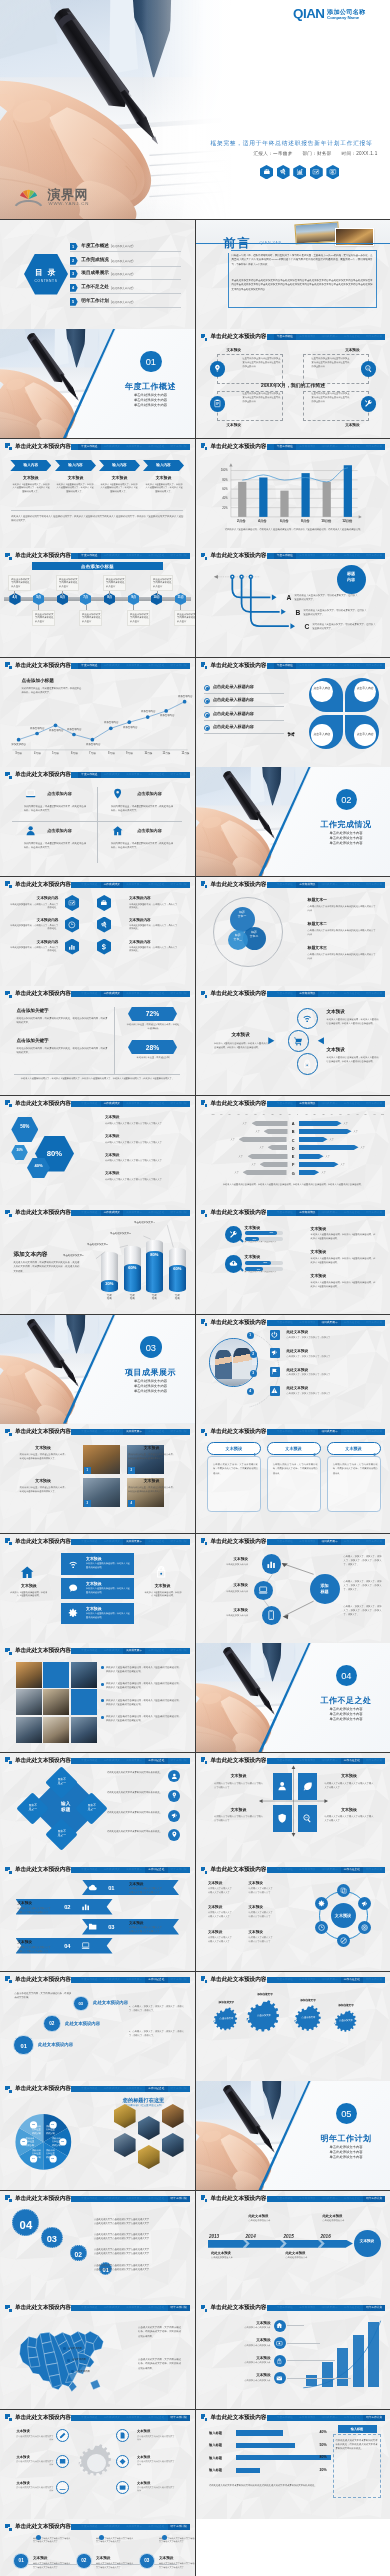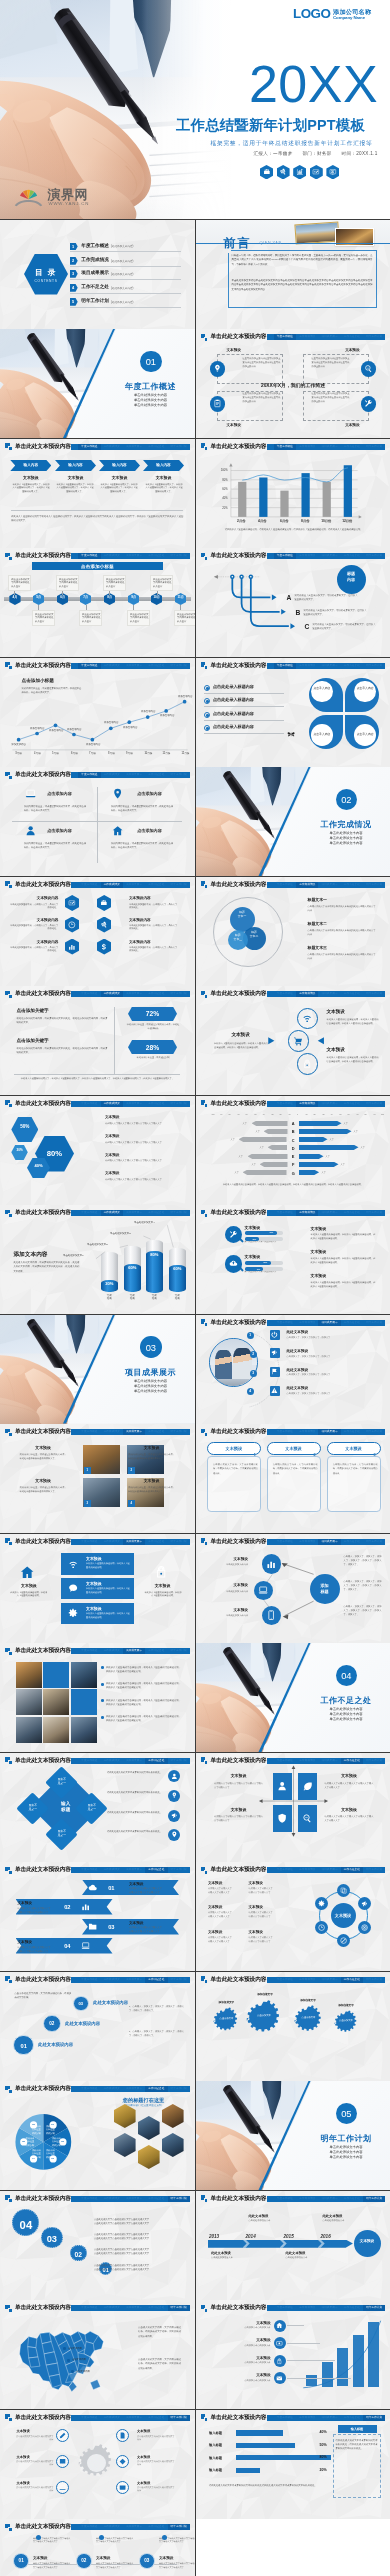--- a/index.html
+++ b/index.html
@@ -453,28 +453,26 @@
 
 <path d="M-120 314 C-50 308 40 324 104 354 C150 376 164 402 150 424 C128 452 30 458 -52 444 C-100 436 -136 414 -148 392 Z" fill="url(#pgSkin2)"></path>
 <path d="M-40 344 C30 346 104 362 148 386" fill="none" stroke="#cd9474" stroke-width="2.2" opacity=".3"></path>
 
 <path d="M-170 152 C-96 158 -28 180 14 216 L-52 304 C-116 278 -170 236 -180 194 Z" fill="url(#pgCuff)"></path>
 <rect width="760" height="425" fill="url(#pgVig)"></rect>
 </svg>
         </div>
         <div class="tfade"></div>
         <div class="tlogo">
-          <span class="lg">LOGO</span>
+          <span class="lg">QIAN</span>
           <span class="lgs">
             <span class="cn">添加公司名称</span>
             <span class="en">Company Name</span>
           </span>
         </div>
-        <div class="t " style="left:236px;top:58px;width:155px;text-align:center;font-size:52px;color:#1271bb;font-weight:300;letter-spacing:0.5px;line-height:1">20XX</div>
-        <div class="t " style="left:170px;top:115px;width:201px;text-align:center;font-size:14.4px;color:#1271bb;font-weight:bold;letter-spacing:0.2px">工作总结暨新年计划PPT模板</div>
         <div class="t " style="left:204px;top:139px;width:175px;text-align:center;font-size:5.7px;color:#2a79c1;letter-spacing:0.8px">框架完整，适用于年终总结述职报告新年计划工作汇报等</div>
         <div class="t " style="left:238px;top:151px;width:155px;text-align:center;font-size:4.6px;color:#555;letter-spacing:0.3px">汇报人：一帝幽梦　　部门：财务部　　时间：20XX.1.1</div>
         <div class="ticons">
           <span class="hexi">
             <svg viewBox="0 0 24 24">
               <g fill="#fff">
                 <circle cx="7" cy="6.5" r="2.2"></circle>
                 <circle cx="12" cy="5.5" r="2.4"></circle>
                 <circle cx="17" cy="6.5" r="2.2"></circle>
                 <path d="M3.2 18.5V11c0-1.2 1-2.1 2.2-2.1h3.2c1.2 0 2.2.9 2.2 2.1v7.5z"></path>

